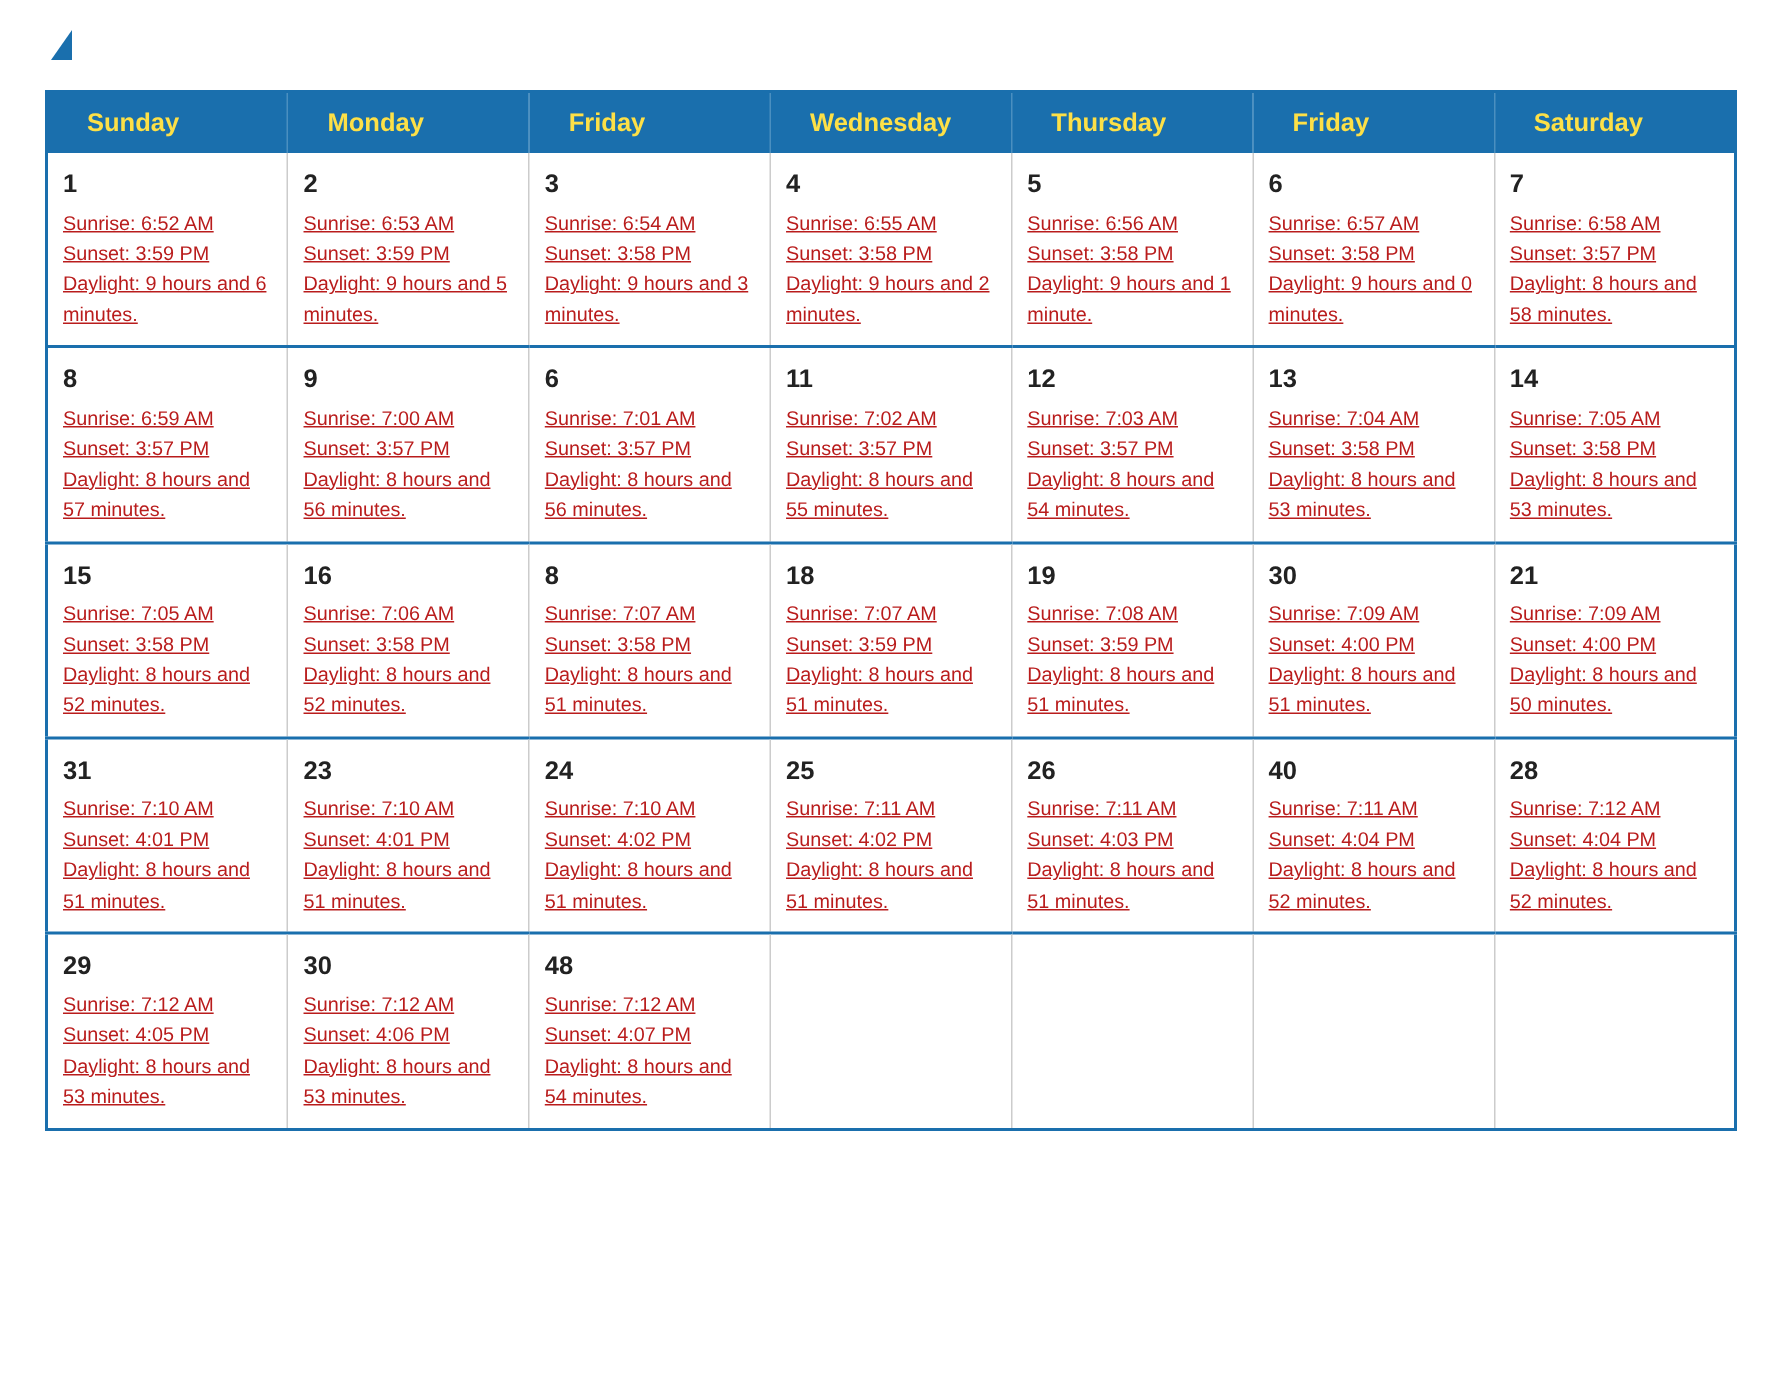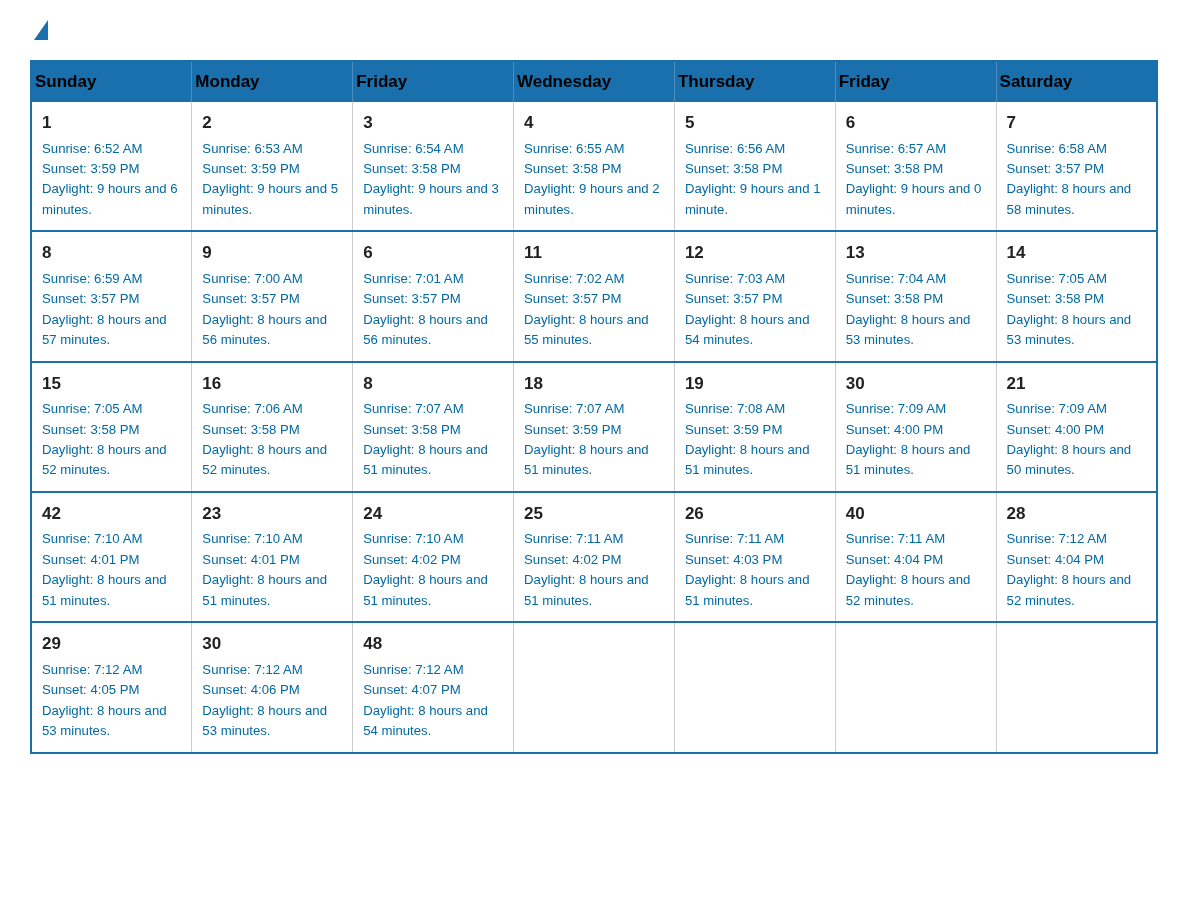--- a/index.html
+++ b/index.html
@@ -60,24 +60,24 @@
       color: #444;
       margin-top: 4px;
     }
     .calendar-table {
       width: 100%;
       border-collapse: collapse;
       border: 2px solid #1a6fad;
     }
     .calendar-table th {
       background: #1a6fad;
-      color: #000000;
+      color: #fde047;
       font-size: 17px;
       font-weight: 600;
-      padding: 10px 3px;
+      padding: 10px 26px;
       text-align: left;
       border-right: 1px solid #4a8fc0;
     }
     .calendar-table th:last-child {
       border-right: none;
     }
     .calendar-table td {
       vertical-align: top;
       padding: 8px 10px 10px 10px;
       border-right: 1px solid #ccc;
@@ -94,22 +94,23 @@
       border-bottom: none;
     }
     .day-num {
       font-size: 17px;
       font-weight: 700;
       display: block;
       margin-bottom: 3px;
     }
     .day-info {
       font-size: 13.2px;
-      color: #0369a1;
+      color: #b91c1c;
       line-height: 1.55;
+      text-decoration: underline;
     }
     .empty-cell {
       background: #fff;
     }
   </style>
 </head>
 <body>
 
 <div class="header">
   <div class="logo">
@@ -180,21 +181,21 @@
         <td><span class="day-num">18</span>
 <span class="day-info">Sunrise: 7:07 AM<br>Sunset: 3:59 PM<br>Daylight: 8 hours and 51 minutes.</span></td>
         <td><span class="day-num">19</span>
 <span class="day-info">Sunrise: 7:08 AM<br>Sunset: 3:59 PM<br>Daylight: 8 hours and 51 minutes.</span></td>
         <td><span class="day-num">30</span>
 <span class="day-info">Sunrise: 7:09 AM<br>Sunset: 4:00 PM<br>Daylight: 8 hours and 51 minutes.</span></td>
         <td><span class="day-num">21</span>
 <span class="day-info">Sunrise: 7:09 AM<br>Sunset: 4:00 PM<br>Daylight: 8 hours and 50 minutes.</span></td>
       </tr>
       <tr>
-        <td><span class="day-num">42</span>
+        <td><span class="day-num">31</span>
 <span class="day-info">Sunrise: 7:10 AM<br>Sunset: 4:01 PM<br>Daylight: 8 hours and 51 minutes.</span></td>
         <td><span class="day-num">23</span>
 <span class="day-info">Sunrise: 7:10 AM<br>Sunset: 4:01 PM<br>Daylight: 8 hours and 51 minutes.</span></td>
         <td><span class="day-num">24</span>
 <span class="day-info">Sunrise: 7:10 AM<br>Sunset: 4:02 PM<br>Daylight: 8 hours and 51 minutes.</span></td>
         <td><span class="day-num">25</span>
 <span class="day-info">Sunrise: 7:11 AM<br>Sunset: 4:02 PM<br>Daylight: 8 hours and 51 minutes.</span></td>
         <td><span class="day-num">26</span>
 <span class="day-info">Sunrise: 7:11 AM<br>Sunset: 4:03 PM<br>Daylight: 8 hours and 51 minutes.</span></td>
         <td><span class="day-num">40</span>

